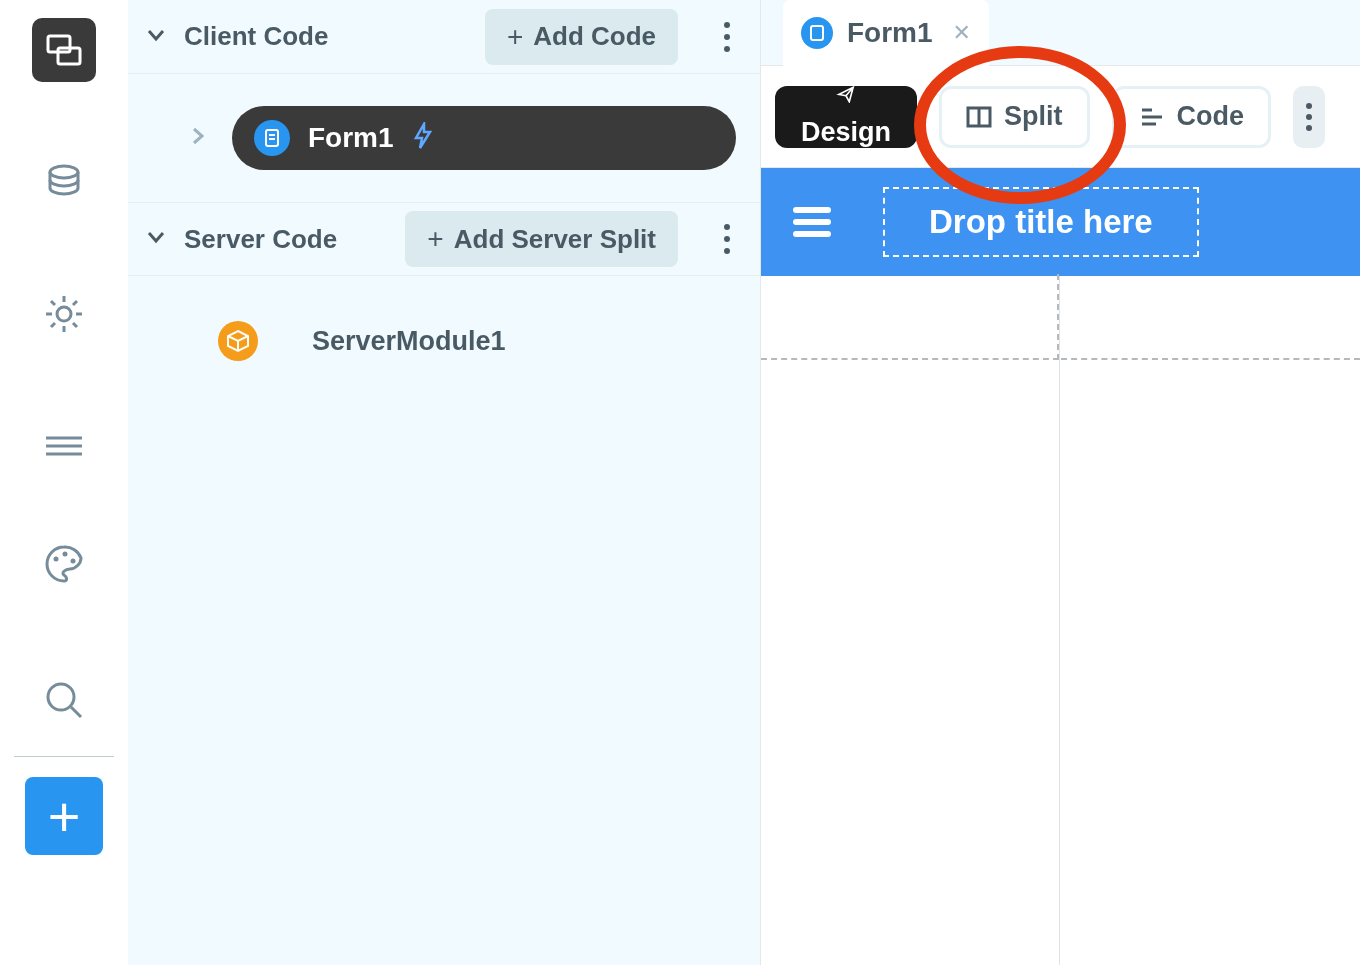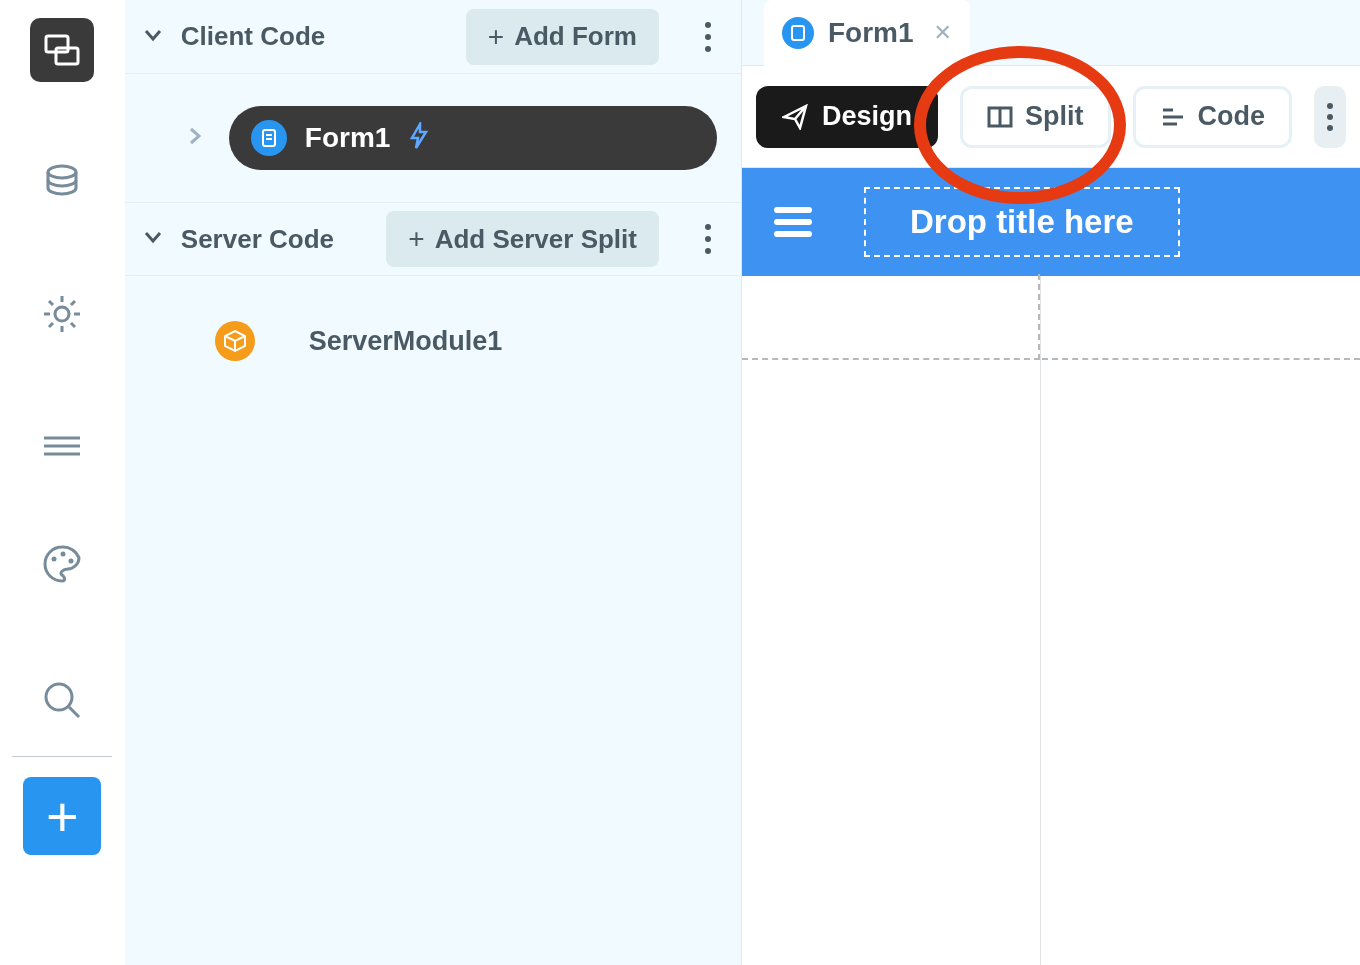--- a/index.html
+++ b/index.html
@@ -196,20 +196,21 @@
   background: #1a1a1a;
   color: #fff;
   border-radius: 12px;
   height: 62px;
   display: flex;
   align-items: center;
   padding: 0 26px;
   gap: 14px;
   font-size: 27px;
   font-weight: 700;
+  flex-direction: column;
 }
 .view-btn {
   border: 3px solid #e6f1f6;
   border-radius: 12px;
   height: 62px;
   display: flex;
   align-items: center;
   padding: 0 24px;
   gap: 12px;
   font-size: 27px;
@@ -345,21 +346,21 @@
 <div class="panel">
   <div class="section-header">
     <span class="chev">
       <svg width="24" height="24" viewBox="0 0 24 24">
           <polyline points="5,8 12,16 19,8" fill="none" stroke="#4a5a64" stroke-width="3"></polyline>
         </svg>
     </span>
     <span class="section-title">Client Code</span>
     <div class="add-btn">
       <span style="font-size:28px;font-weight:400;">+</span>
-      <span>Add Form</span>
+      <span>Add Code</span>
     </div>
     <div class="kebab">
         <span></span>
         <span></span>
         <span></span>
       </div>
   </div>
 
   <div class="form-row">
     <span class="row-chev">

